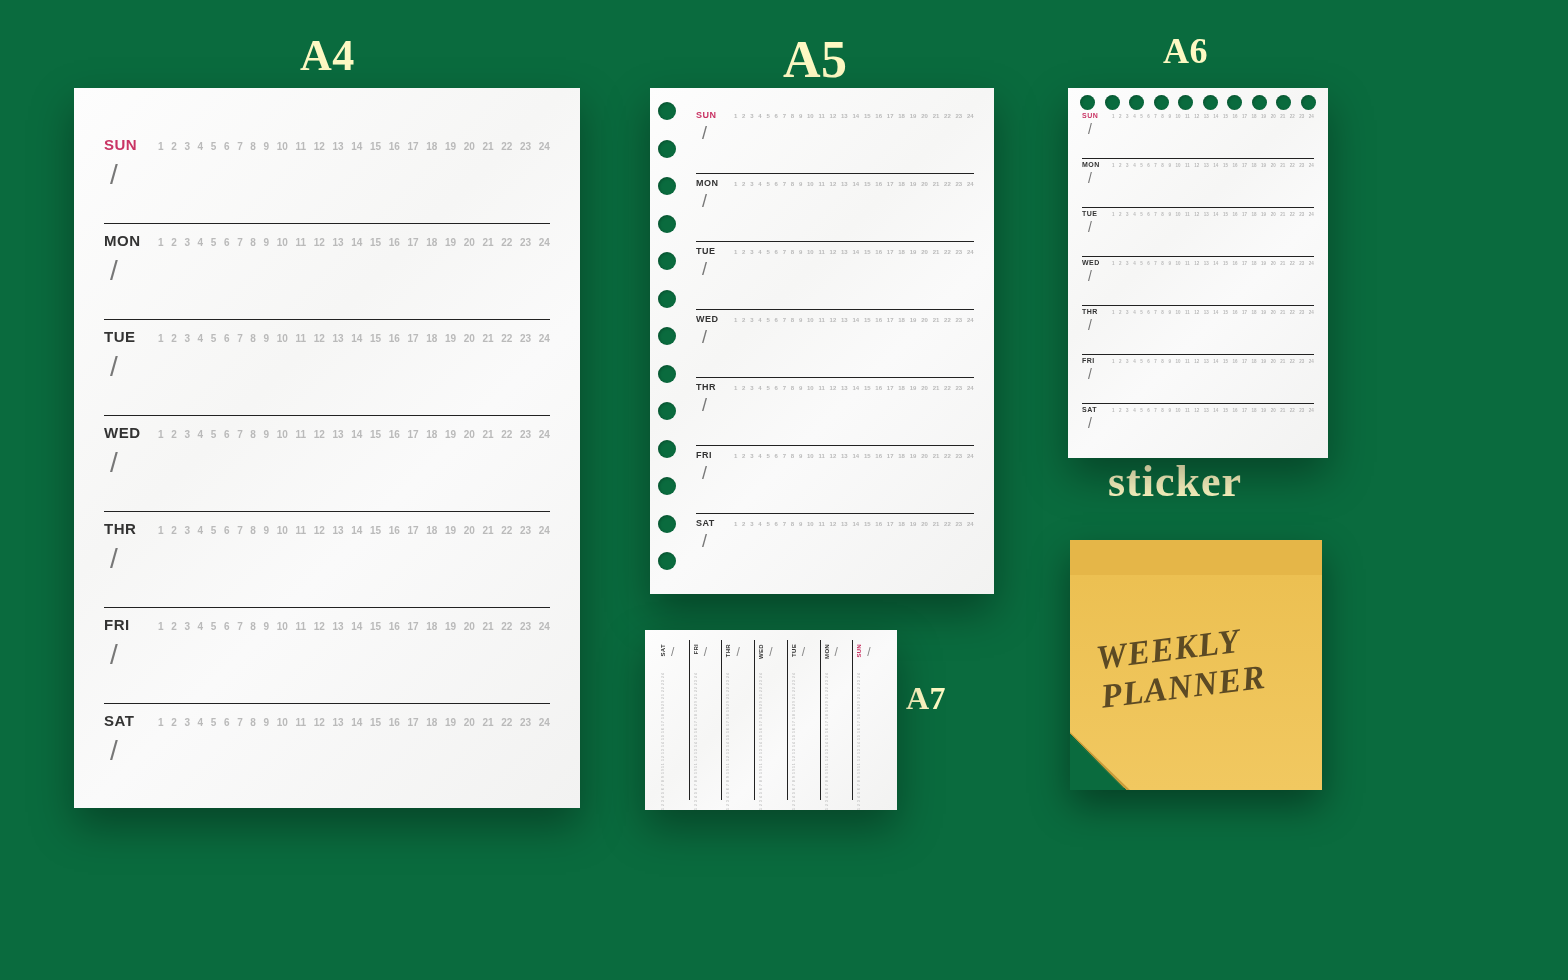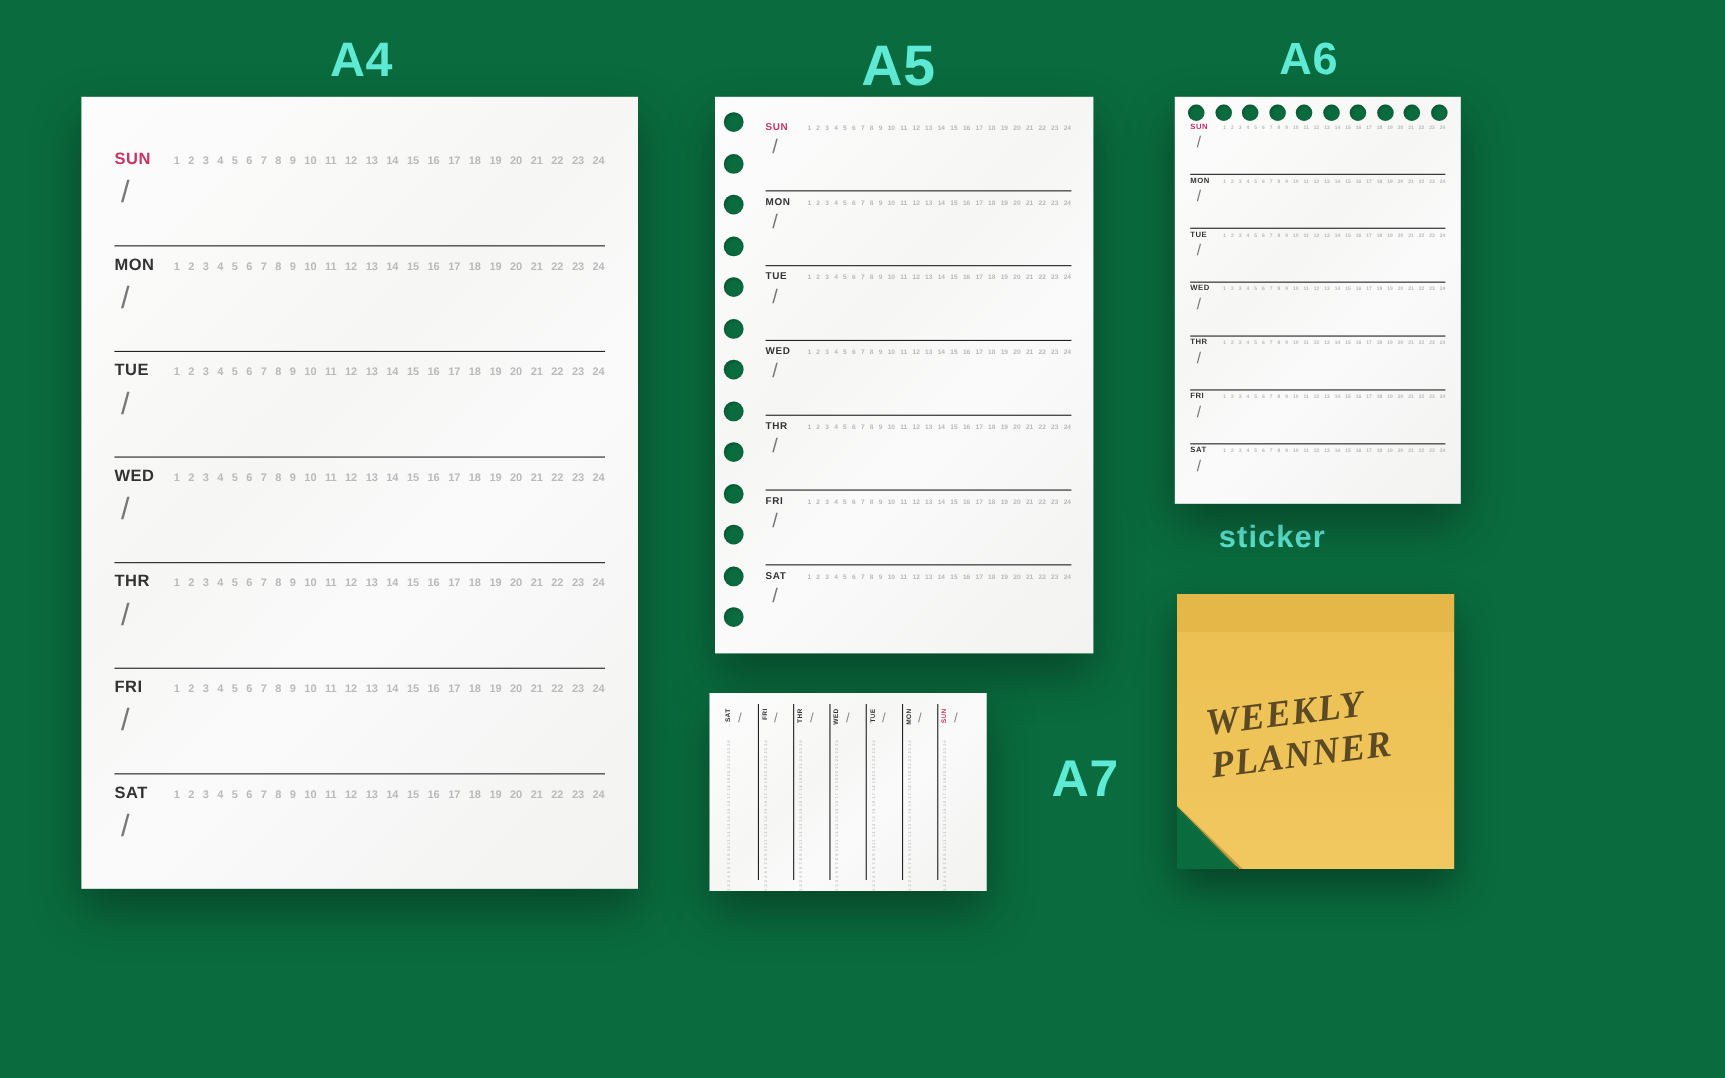--- a/index.html
+++ b/index.html
@@ -6,29 +6,30 @@
 body {
   width: 1568px;
   height: 980px;
   background: #0a6b3e;
   font-family: Arial, Helvetica, sans-serif;
   position: relative;
   overflow: hidden;
 }
 .label {
   position: absolute;
-  color: #5eead4;
+  color: #fef9c3;
   font-weight: 700;
   letter-spacing: 0.5px;
+  font-family: Liberation Serif, serif;
 }
 .label-a4 { top: 30px; left: 300px; font-size: 44px; }
 .label-a5 { top: 30px; left: 783px; font-size: 52px; }
-.label-a6 { top: 30px; left: 1163px; font-size: 41px; }
-.label-a7 { top: 680px; left: 956px; font-size: 47px; font-weight: 800; }
-.label-sticker { top: 472px; left: 1108px; font-size: 28px; font-weight: 700; letter-spacing: 1px; }
+.label-a6 { top: 30px; left: 1163px; font-size: 36px; }
+.label-a7 { top: 680px; left: 906px; font-size: 32px; font-weight: 800; }
+.label-sticker { top: 456px; left: 1108px; font-size: 44px; font-weight: 700; letter-spacing: 1px; }
 
 .paper {
   position: absolute;
   background: linear-gradient(135deg, #fdfdfd 0%, #f6f6f5 40%, #fafafa 60%, #f2f2f1 100%);
   box-shadow: 0 18px 40px rgba(0,0,0,0.35);
 }
 .paper-a4 { top: 88px; left: 74px; width: 506px; height: 720px; padding: 40px 30px 20px 30px; }
 .paper-a5 { top: 88px; left: 650px; width: 344px; height: 506px; padding: 18px 20px 10px 46px; }
 .paper-a6 { top: 88px; left: 1068px; width: 260px; height: 370px; padding: 22px 14px 8px 14px; }
 .paper-a7 { top: 630px; left: 645px; width: 252px; height: 180px; padding: 10px 12px 10px 12px; }

